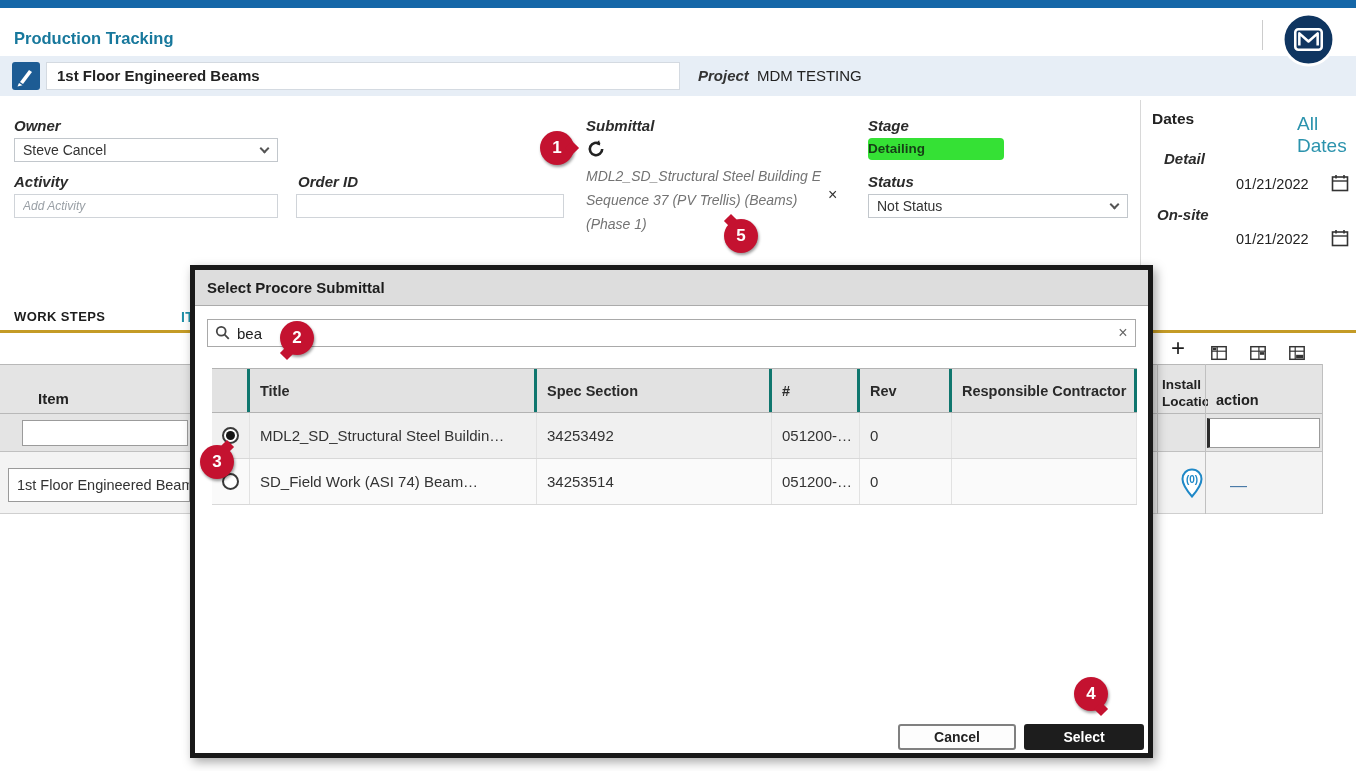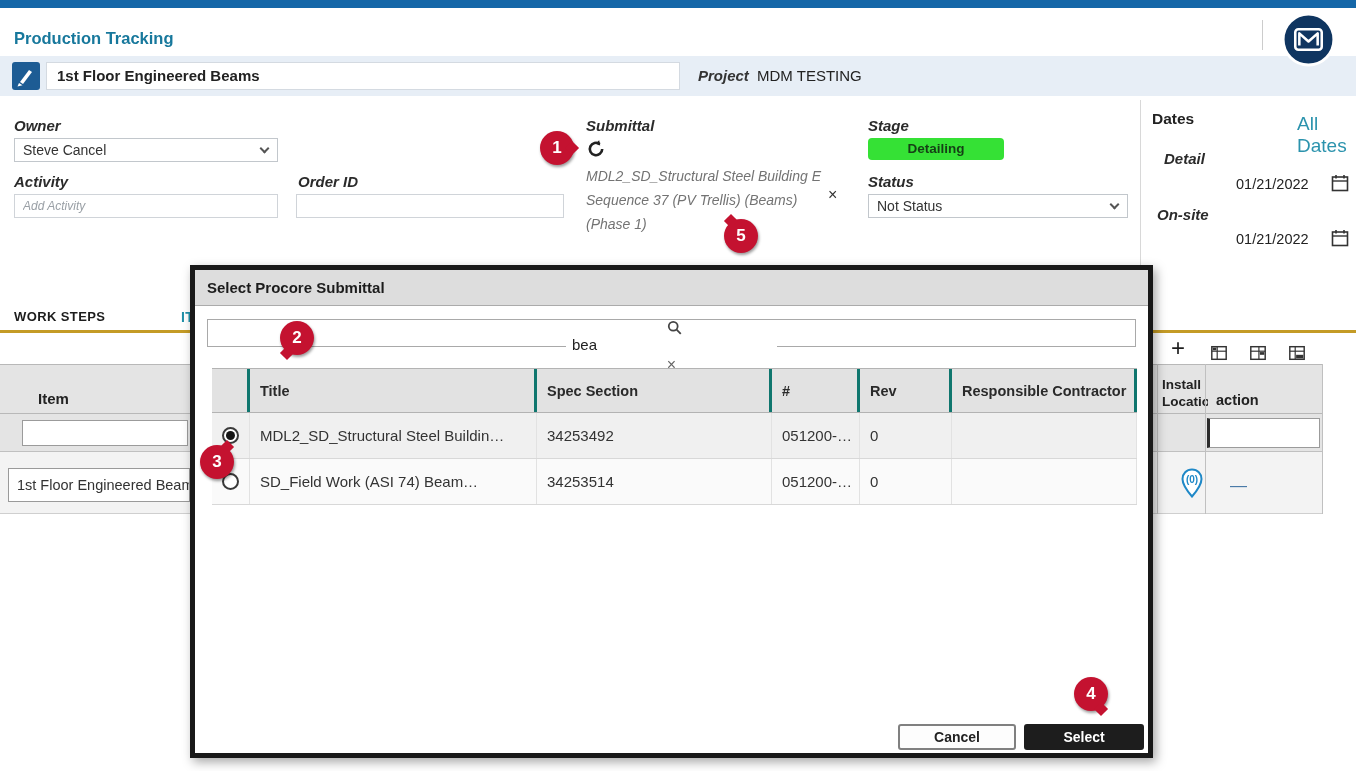--- a/index.html
+++ b/index.html
@@ -41,21 +41,21 @@
   #activity-input { left:14px; top:194px; width:264px; }
   #orderid-label { left:298px; top:173px; }
   #orderid-input { left:296px; top:194px; width:268px; }
   #submittal-label { left:586px; top:117px; }
   #sync-btn { position:absolute; left:586px; top:139px; width:20px; height:20px; cursor:pointer; background:none; border:none; }
   #submittal-link { position:absolute; left:586px; top:164px; width:250px; font-style:italic; font-size:14px;
     line-height:24px; color:#737373; cursor:pointer; }
   #remove-x { position:absolute; left:828px; top:186px; font-size:16px; color:#333; cursor:pointer; background:none; border:none; font-family:inherit; }
   #stage-label { left:868px; top:117px; }
   #stage-pill { position:absolute; left:868px; top:138px; width:136px; height:22px; background:#35e135;
-    border-radius:4px; font-weight:bold; font-size:13.5px; color:#163f16; text-align:center; line-height:22px; }
+    border-radius:4px; font-weight:bold; font-size:13.5px; color:#163f16; text-align:left; line-height:22px; }
   #status-label { left:868px; top:173px; }
   #status-select { left:868px; top:194px; width:260px; }
 
   #dates-div { position:absolute; left:1140px; top:100px; width:1px; height:166px; background:#d8d8d8; }
   #dates-title { position:absolute; left:1152px; top:110px; font-weight:bold; font-size:15.5px; color:#222; }
   #all-dates { position:absolute; left:1297px; top:113px; font-size:19px; color:#2b93ad; cursor:pointer; }
   #detail-label { left:1164px; top:150px; }
   #detail-value { position:absolute; left:1236px; top:176px; font-size:14.5px; color:#222; }
   #detail-cal { position:absolute; left:1331px; top:174px; width:18px; height:18px; cursor:pointer; }
   #onsite-label { left:1157px; top:206px; }
@@ -91,21 +91,21 @@
   #pin-wrap { position:absolute; left:1180px; top:468px; width:24px; height:30px; cursor:pointer; }
   #pin-count { position:absolute; left:0; top:6px; width:24px; text-align:center; font-size:10px; font-weight:bold; color:#1e88c7; }
   #action-dash { position:absolute; left:1230px; top:476px; font-size:17px; color:#4577a5; cursor:pointer; }
 
   
   .modal { position:absolute; left:190px; top:265px; width:963px; height:493px; background:#fff;
     border:5px solid #191919; z-index:40; box-shadow:3px 4px 10px rgba(0,0,0,.35); }
   .mtitle { height:36px; background:#dddddd; border-bottom:1px solid #ababab; display:flex; align-items:center;
     padding-left:12px; font-weight:bold; font-size:15px; color:#1c1c1c; }
   .msearch { position:absolute; left:12px; top:49px; width:929px; height:28px; border:1px solid #a9a9a9;
-    background:#fff; display:flex; align-items:center;flex-direction:column; }
+    background:#fff; display:flex; align-items:center; }
   .msearch svg { margin-left:7px; flex:0 0 auto; }
   .msearch input { border:none; outline:none; flex:1; font-size:15px; font-family:inherit; color:#222; padding:0 6px; }
   .msearch .clear { flex:0 0 24px; text-align:center; font-size:16px; color:#666; cursor:pointer; background:none; border:none; font-family:inherit; }
 
   .mtable { position:absolute; left:17px; top:98px; width:925px; }
   .mhead, .mrow { display:grid; grid-template-columns:38px 287px 235px 88px 92px 185px; }
   .mhead { height:45px; background:#e2e2e2; border-top:1px solid #b3b3b3; border-bottom:1px solid #b3b3b3; }
   .mhead .mcell { font-weight:bold; font-size:14.5px; color:#2a2a2a; display:flex; align-items:center;
     padding-left:10px; border-right:3px solid #0f766e; cursor:pointer; }
   .mrow { height:46px; border-bottom:1px solid #d8d8d8; cursor:pointer; }

